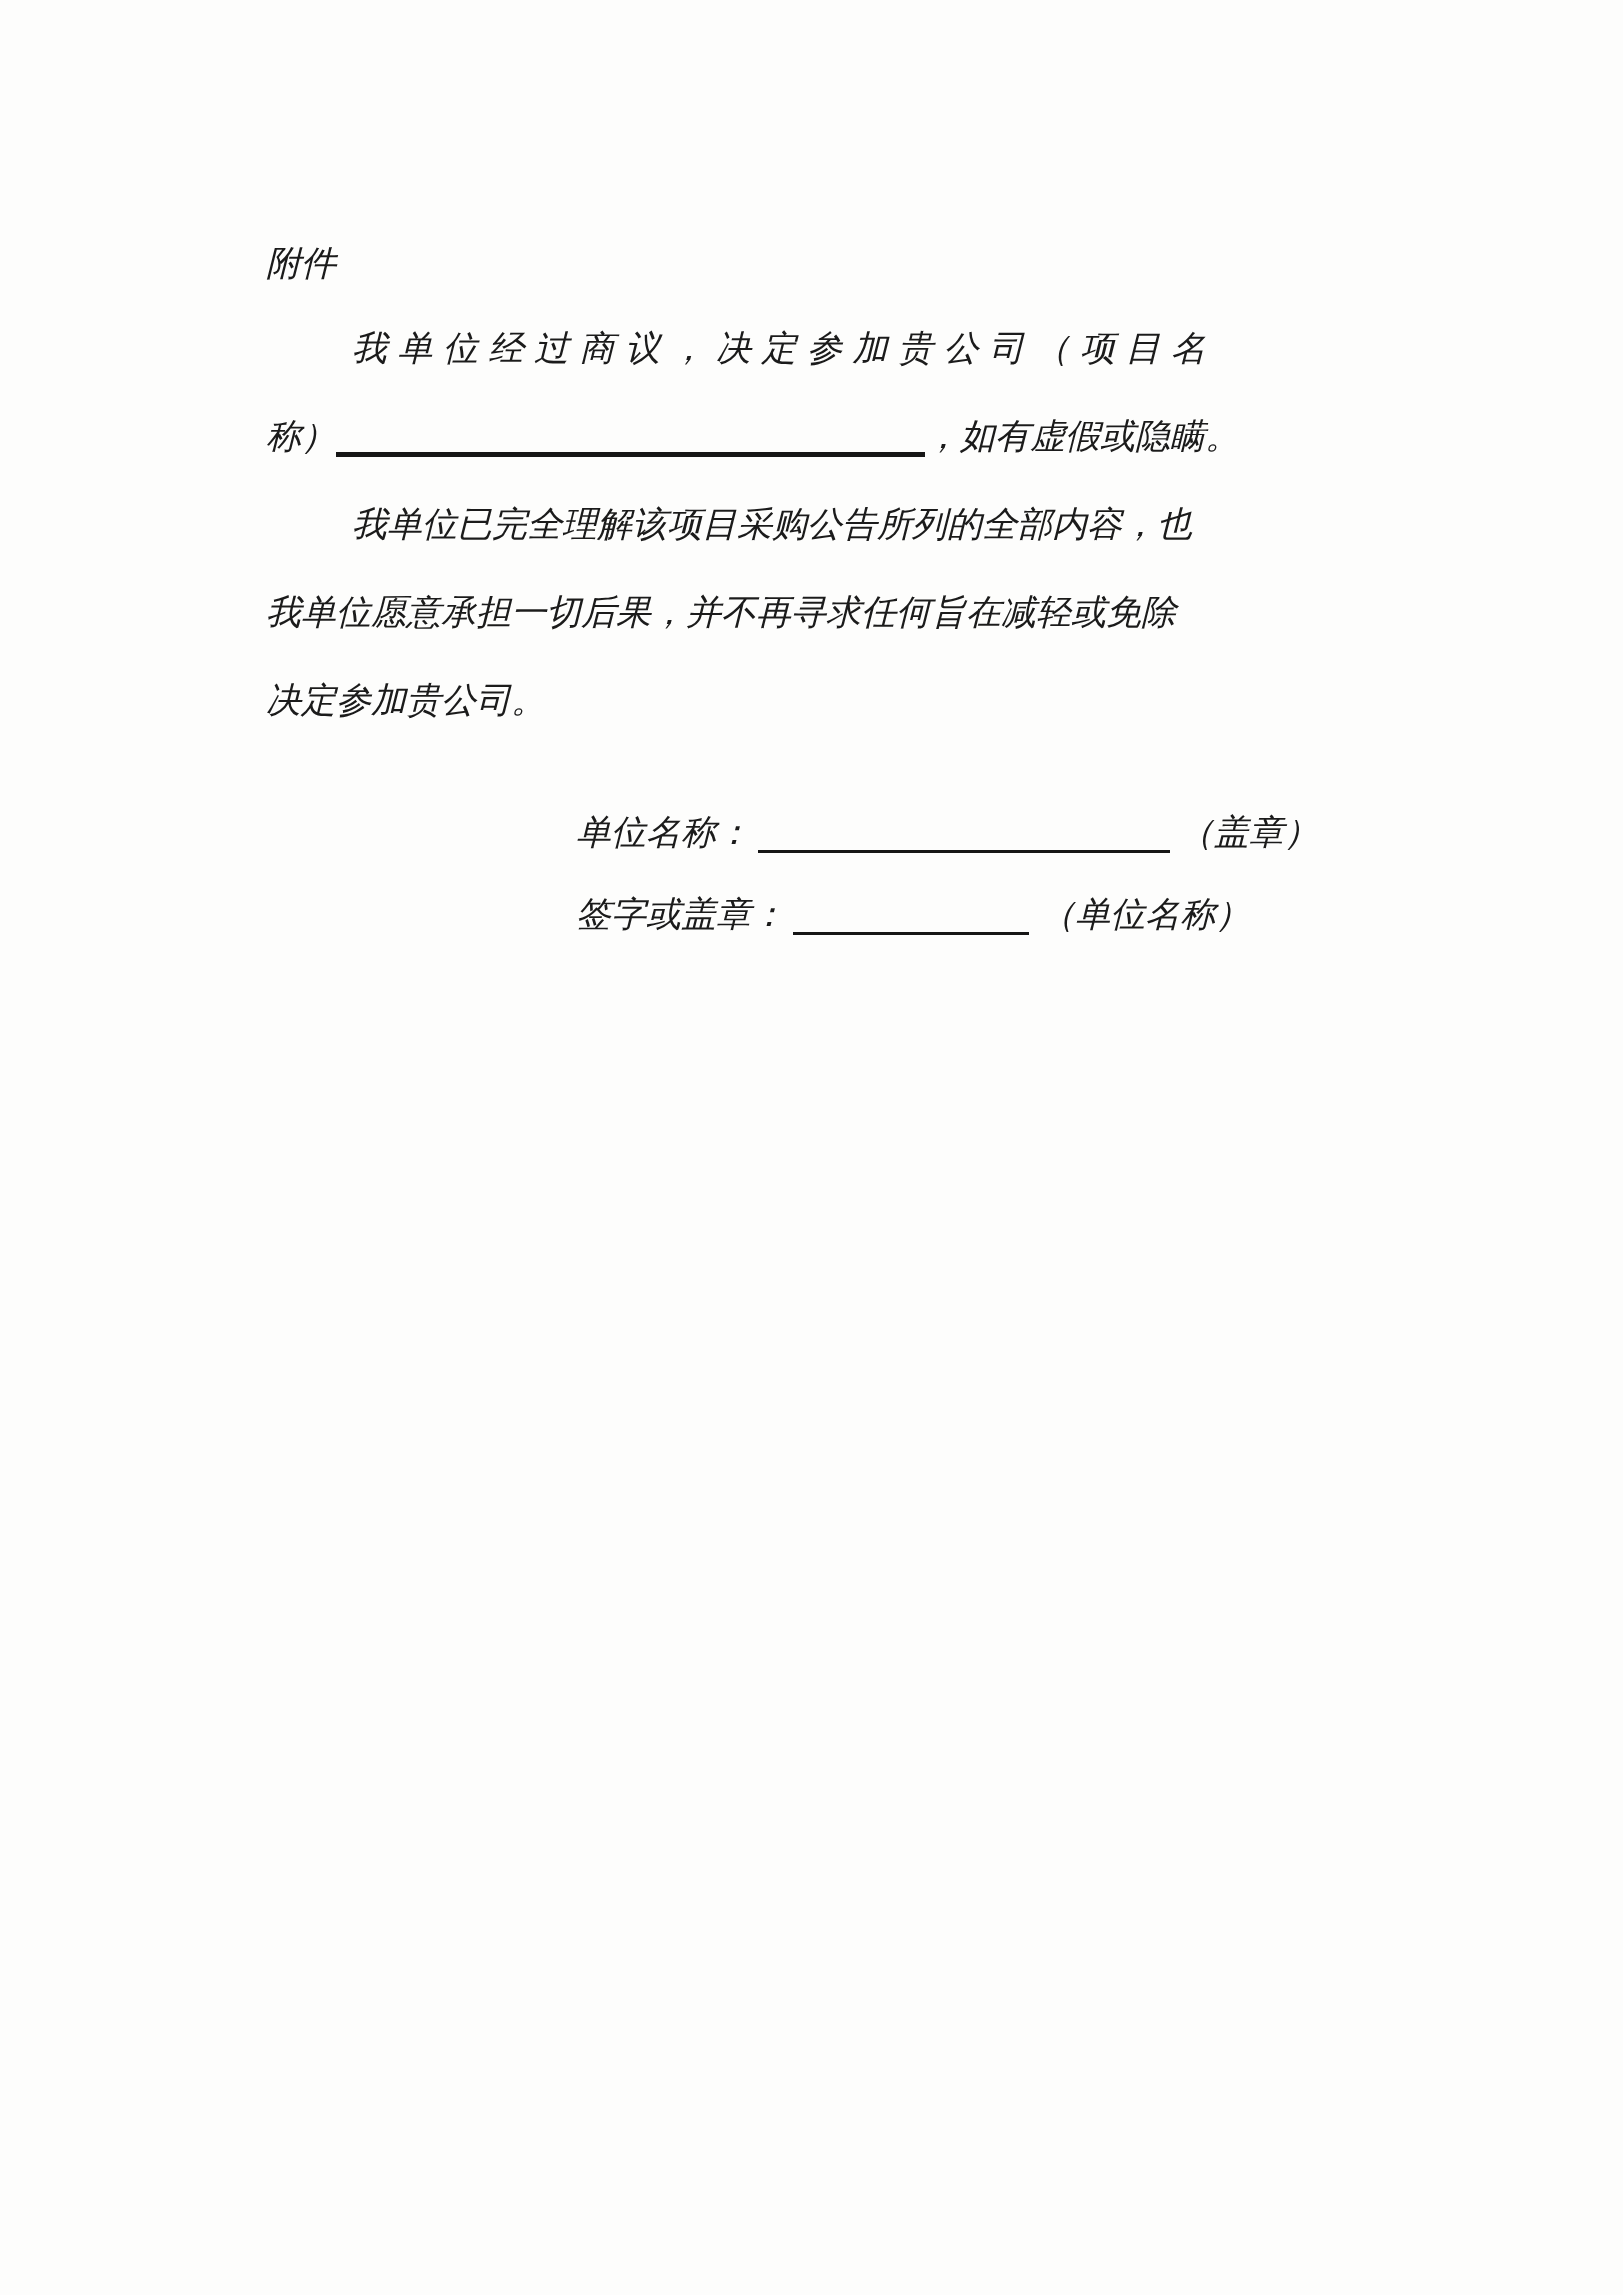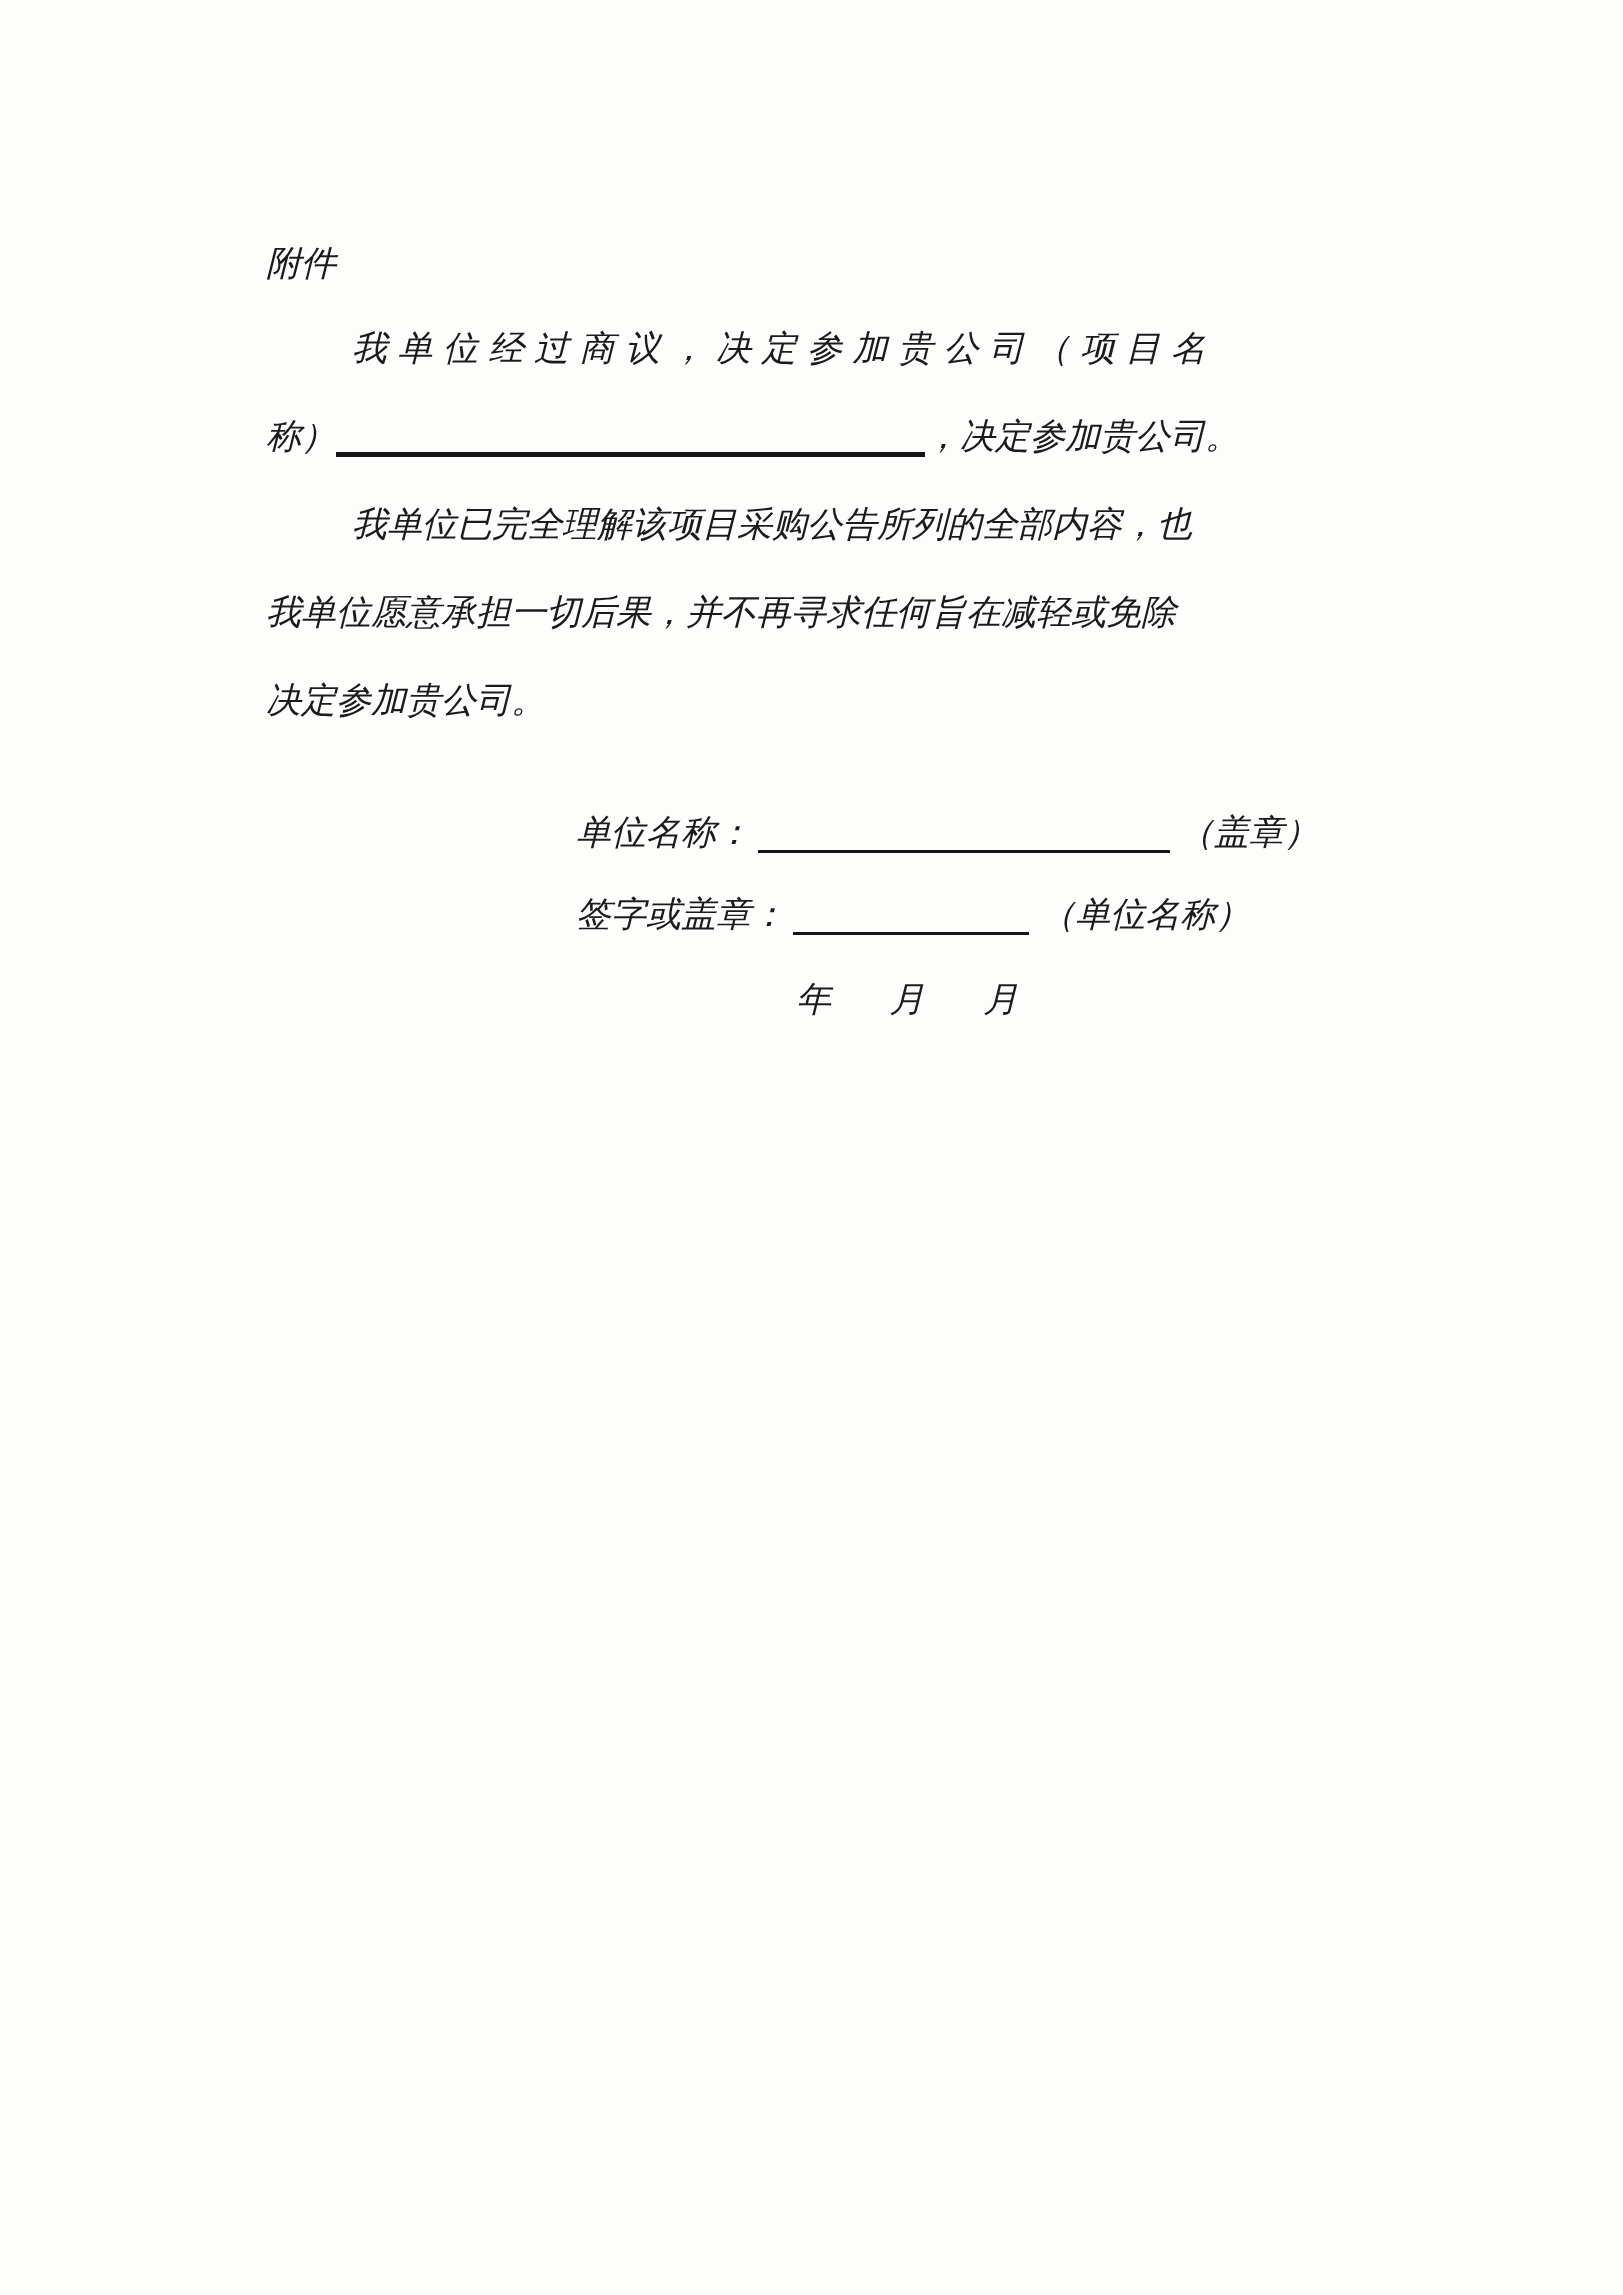--- a/index.html
+++ b/index.html
@@ -68,36 +68,35 @@
 <div class="page">
   <div class="content">
 
     <div class="line attachment-line">附件</div>
 
 
 
     <div class="line indent spread">我单位经过商议，决定参加贵公司（项目名</div>
 
     <div class="line">
-      <span>称）</span><span class="blank blank-project"></span><span>，决定参加贵公司。</span>
+      <span>称）</span><span class="blank blank-project"></span><span>，如有虚假或隐瞒。</span>
     </div>
 
     <div class="line indent">我单位已完全理解该项目采购公告所列的全部内容，也</div>
 
 
 
     <div class="line">我单位愿意承担一切后果，并不再寻求任何旨在减轻或免除</div>
 
     <div class="line">决定参加贵公司。</div>
 
     <div class="line sig-line sig-first">
       <span>单位名称：</span><span class="blank blank-unit"></span><span>（盖章）</span>
     </div>
 
     <div class="line sig-line">
       <span>签字或盖章：</span><span class="blank blank-rep"></span><span>（单位名称）</span>
     </div>
 
-    <div class="line date-line">年　月　月</div>
 
   </div>
 </div>
 
 
 </body></html>

